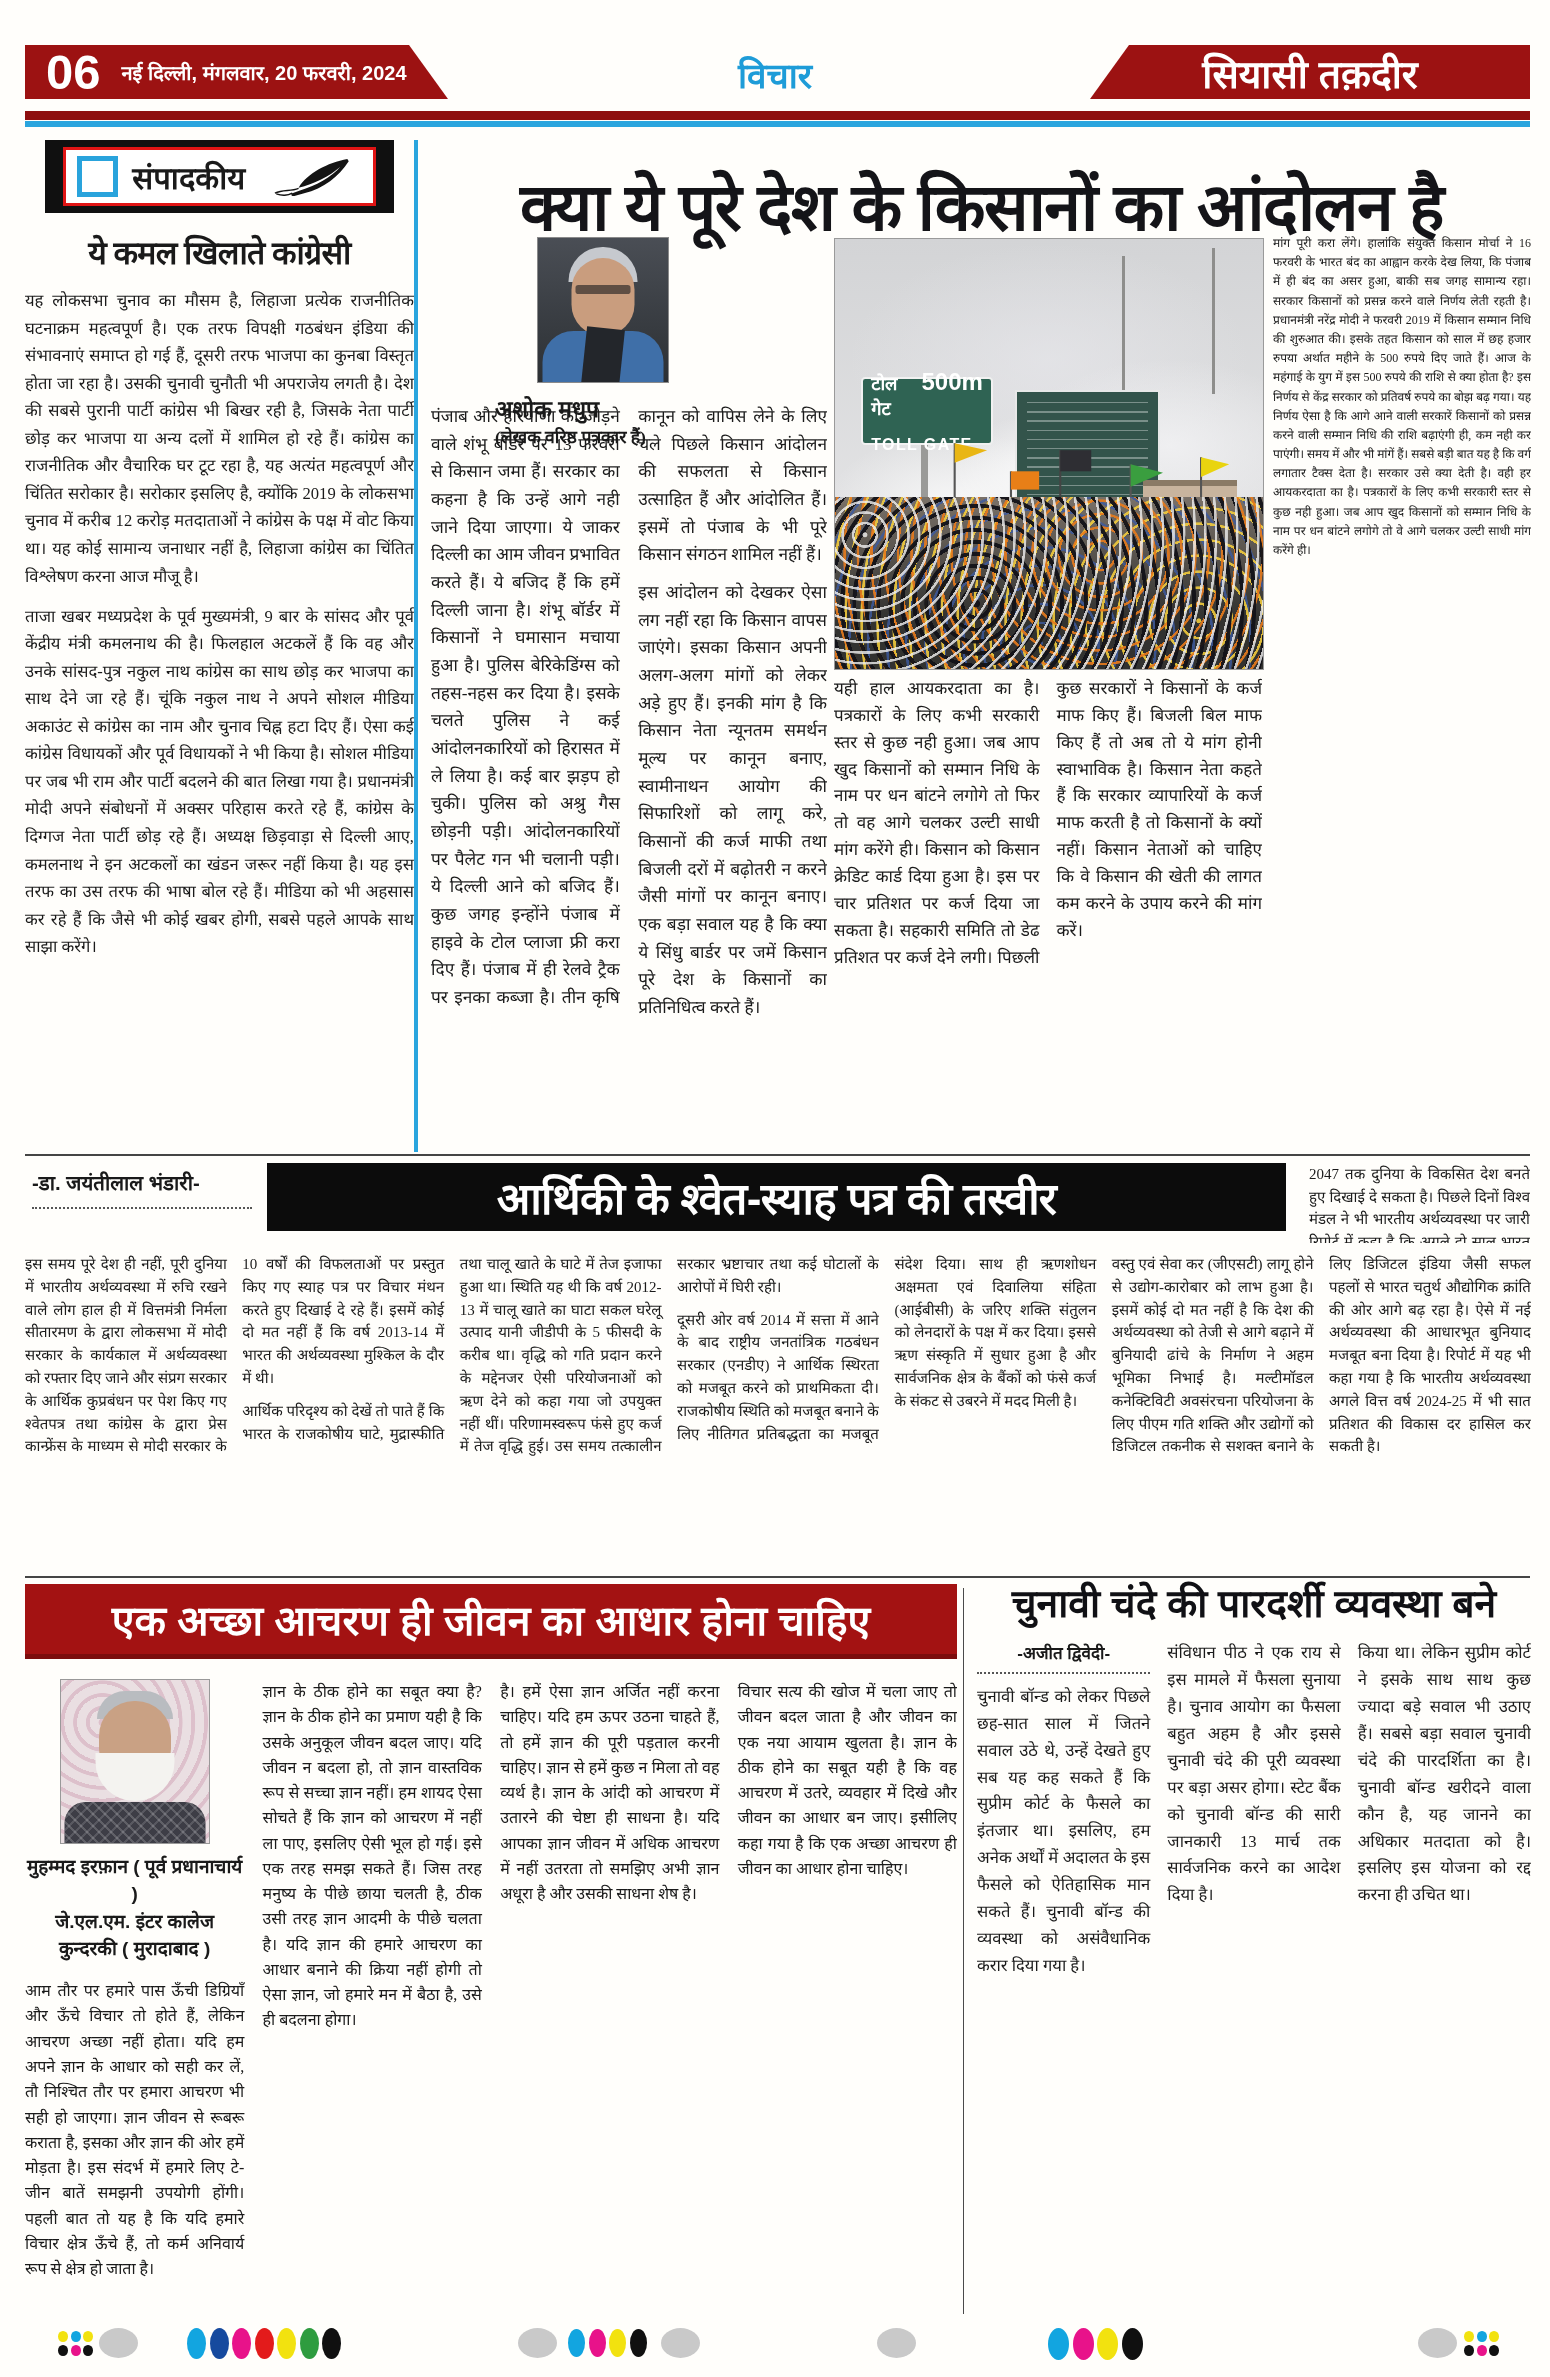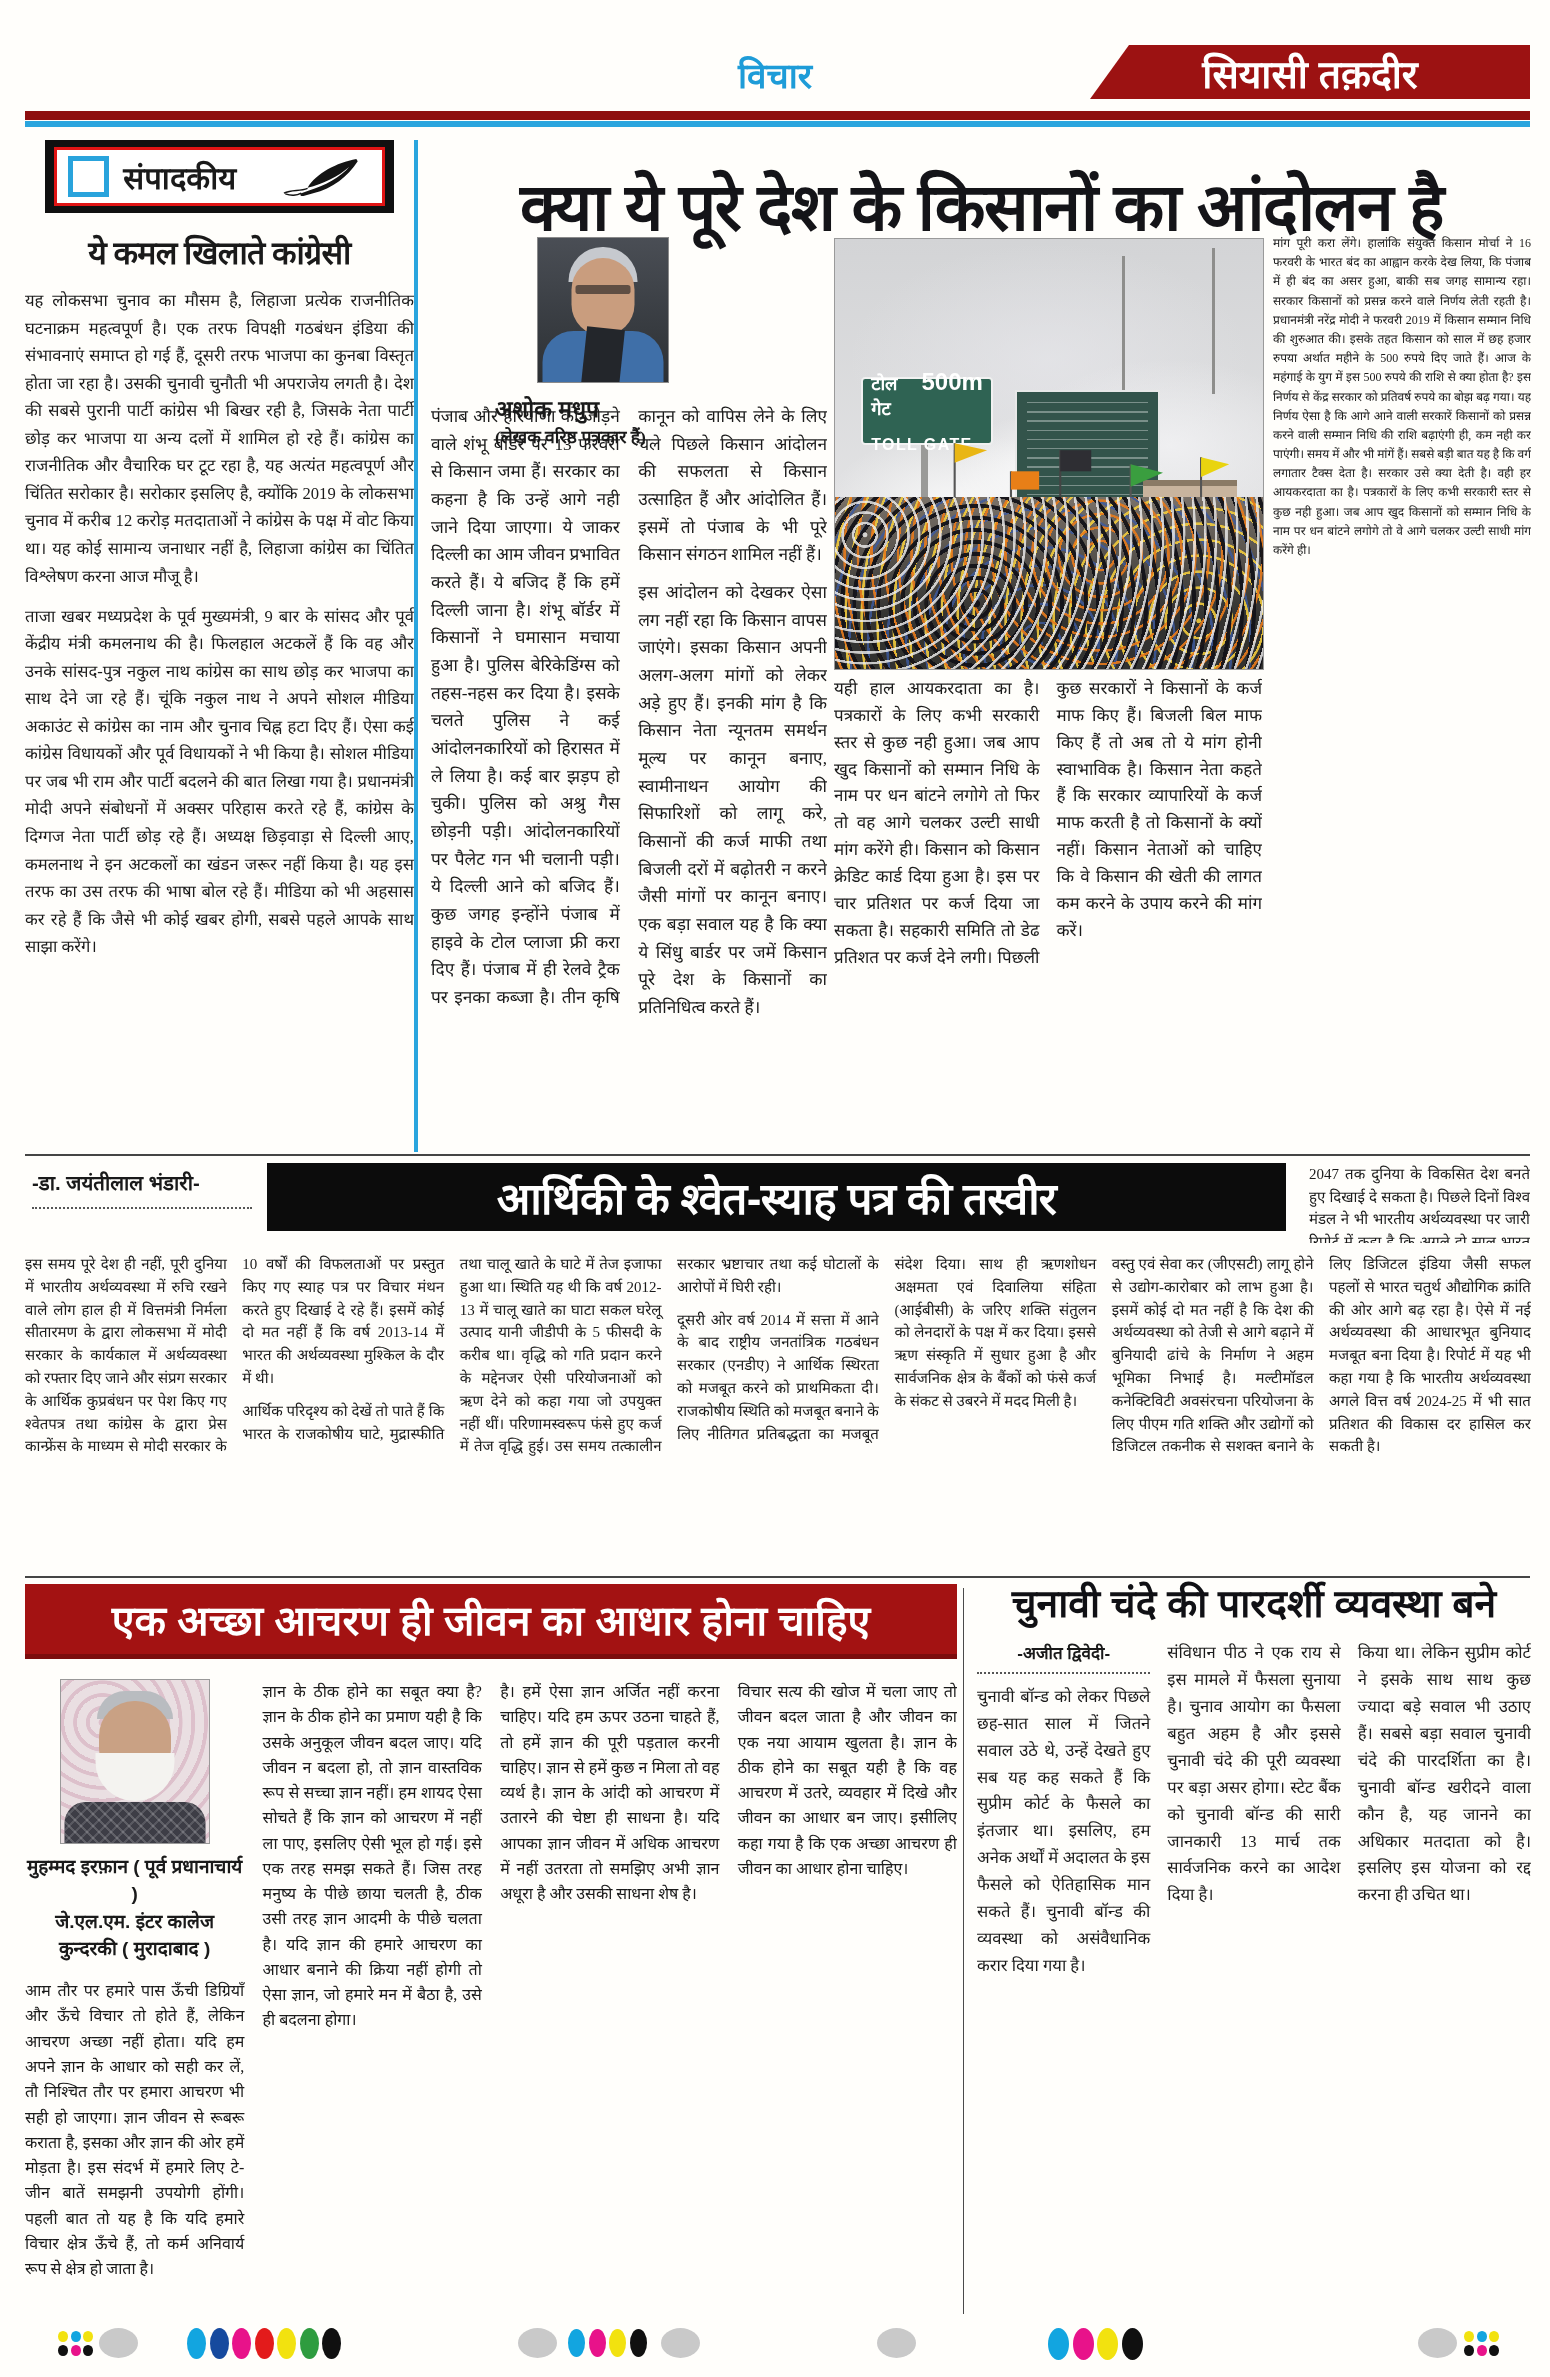--- a/index.html
+++ b/index.html
@@ -16,21 +16,21 @@
   .dateline{font-size:20px;font-weight:bold;}
   .mh-center{left:50%;transform:translateX(-50%);top:51px;font-size:35px;font-weight:bold;color:#1e9cd8;}
   .mh-right{right:20px;top:45px;width:440px;height:54px;background:#9c1212;
             clip-path:polygon(39px 0,100% 0,100% 100%,0 100%);
             display:flex;align-items:center;justify-content:center;color:#fff;font-size:39px;font-weight:bold;}
   .rule-red{left:25px;right:20px;top:111px;height:8.5px;background:#8e0f0f;}
   .rule-blue{left:25px;right:20px;top:121px;height:6.3px;background:#2aa5de;}
 
   
   .editorial{left:25px;top:140px;width:389px;}
-  .edbox{margin:0 20px;background:#101010;padding:7px 9px;}
+  .edbox{margin:0 20px;background:#101010;padding:7px 18px;}
   .edbox-inner{background:#fff;border:3.5px solid #e01414;display:flex;align-items:center;gap:14px;padding:5.6px 11.3px;}
   .edsquare{width:31px;height:31px;border:5px solid #29a3dc;display:inline-block;flex:0 0 auto;}
   .edlabel{font-size:31px;font-weight:bold;}
   .ed-headline{font-size:32px;font-weight:bold;text-align:center;margin:17px 0 14px;letter-spacing:-0.7px;}
   .ed-body{font-size:16.6px;line-height:1.66;text-align:justify;margin:0 0 12.7px;}
   .v-blue{left:414px;top:140px;width:3.5px;height:1012px;background:#2aa5de;}
 
   
   .lead-headline{left:431px;top:130px;width:1101px;font-size:66px;font-weight:bold;text-align:center;
                  line-height:1.02;color:#141418;letter-spacing:-1.4px;}
@@ -125,20 +125,24 @@
   .dotgrid{position:absolute;display:grid;grid-template-columns:repeat(3,11.3px);grid-auto-rows:12.7px;gap:1.4px;}
   .dotgrid i{width:10px;height:11.3px;border-radius:50%;display:block;}
   .egroup{position:absolute;display:flex;gap:3.5px;}
   .egroup i{display:block;border-radius:50%;}
 </style>
 </head>
 <body>
 
 <div class="page">
 
+  <div class="abs mh-left sans">
+    <span class="pgnum">06</span>
+    <span class="dateline">नई दिल्ली, मंगलवार, 20 फरवरी, 2024</span>
+  </div>
   <div class="abs mh-center sans">विचार</div>
   <div class="abs mh-right sans">
     <span>सियासी तक़दीर</span>
   </div>
   <div class="abs rule-red"></div>
   <div class="abs rule-blue"></div>
 
   <div class="abs editorial">
     <div class="edbox">
       <div class="edbox-inner">

